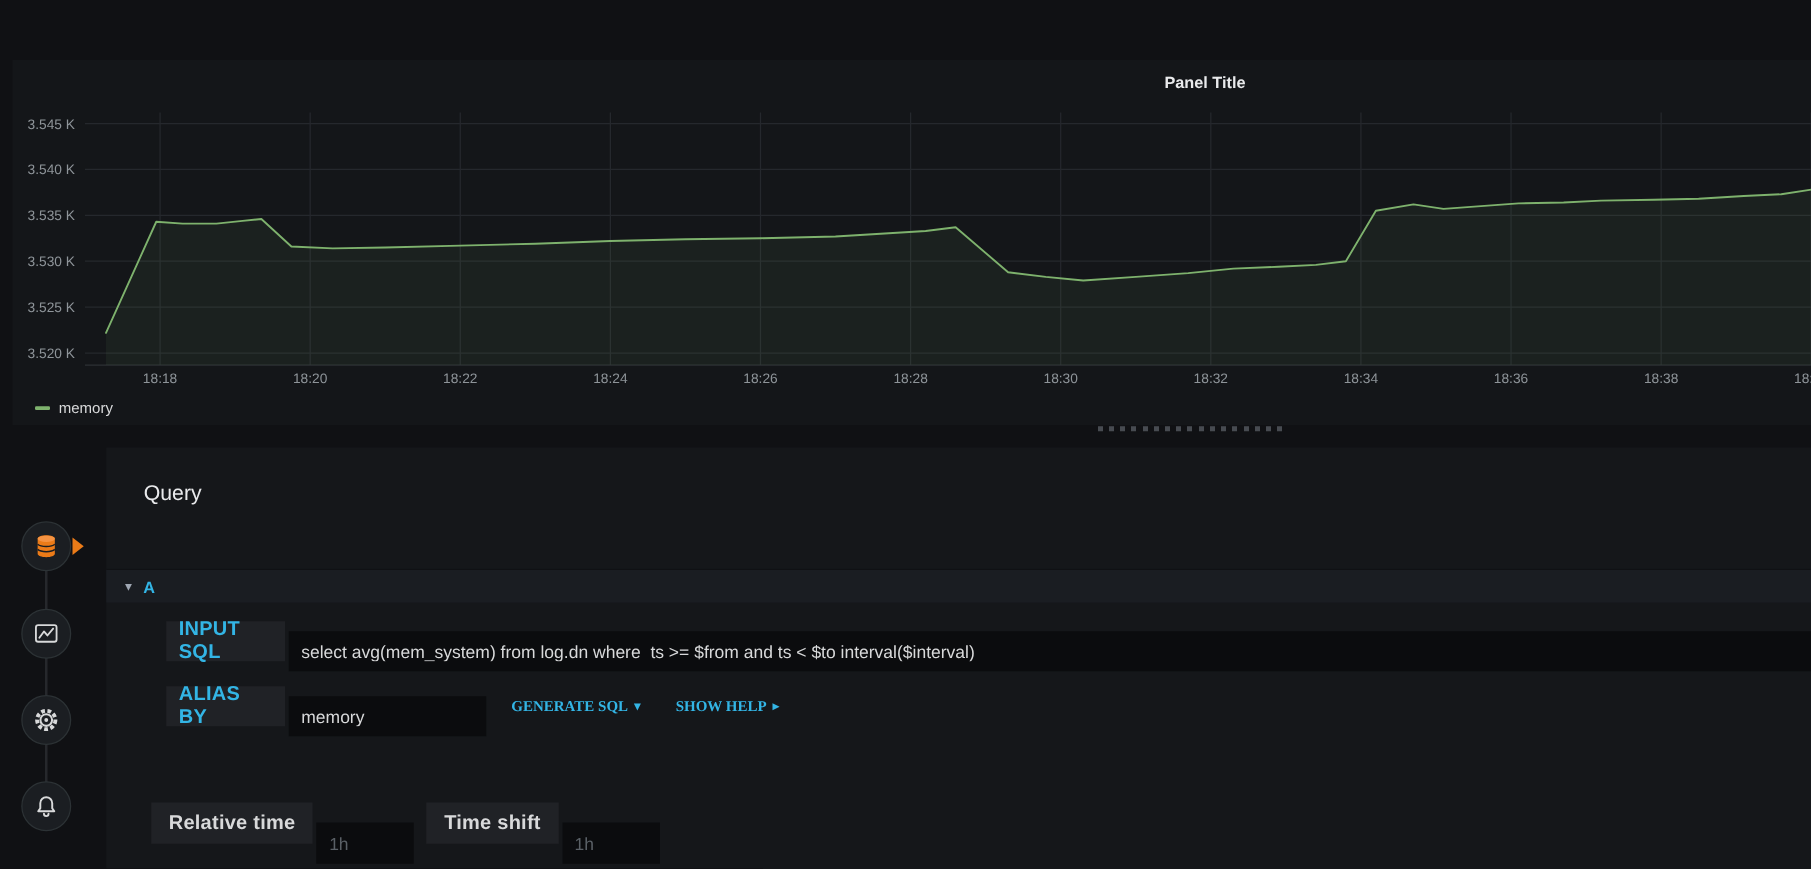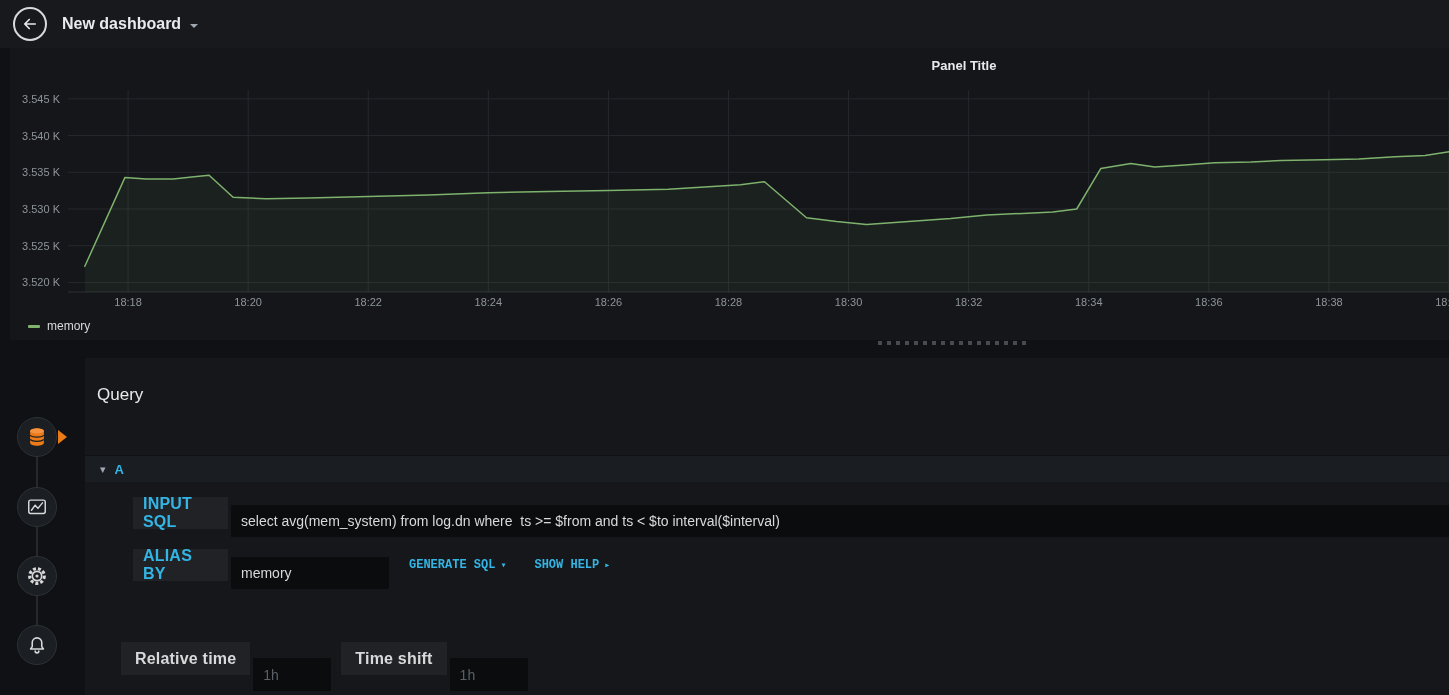--- a/index.html
+++ b/index.html
@@ -36,21 +36,21 @@
   .tab-rail { position:absolute; top:358px; left:0; width:85px; bottom:0; }
   .tab-connector { position:absolute; left:36px; top:79px; width:2px; height:208px; background:#26282c; }
   .tab-circle { position:absolute; left:17px; width:40px; height:40px; border-radius:50%;
                 background:#1b1e22; border:1px solid #2c3235; display:flex; align-items:center;
                 justify-content:center; cursor:pointer; }
   .tab-q { top:59px; } .tab-v { top:129px; } .tab-g { top:198px; } .tab-a { top:267px; }
   .active-arrow { position:absolute; left:58px; top:72px; width:0; height:0;
                   border-top:7px solid transparent; border-bottom:7px solid transparent;
                   border-left:9px solid #eb7b18; }
 
-  .query-header { position:absolute; top:20px; left:12px; height:33px; display:flex; align-items:center; }
+  .query-header { position:absolute; top:20px; left:30px; height:33px; display:flex; align-items:center; }
   .query-title { font-size:17px; font-weight:500; color:#e9eaec; }
   .ds-picker { margin-left:22px; width:200px; height:33px; background:#0b0c0e; border:1px solid #202226;
                border-radius:2px; display:flex; align-items:center; gap:9px; padding:0 11px; cursor:pointer; }
   .ds-name { font-size:14px; color:#d8d9da; }
   .ds-caret { margin-left:auto; width:0; height:0; border-left:5px solid transparent;
               border-right:5px solid transparent; border-top:5px solid #d8d9da; }
 
   .query-row-header { position:absolute; top:97px; left:0; right:0; height:27px; background:#1a1d22;
                       border-top:1px solid #101114; display:flex; align-items:center; gap:9px;
                       padding-left:15px; cursor:pointer; }
@@ -59,51 +59,40 @@
 
   .form-rows { position:absolute; top:131px; left:48px; right:0; }
   .form-row { display:flex; align-items:center; margin-bottom:4px; }
   .gf-label { background:#202226; color:#33b5e5; font-size:16px; font-weight:700; letter-spacing:.2px;
               height:32px; display:flex; align-items:center; padding:0 10px; flex:0 0 auto; }
   .gf-label.fixed95 { width:95px; }
   .gf-input { background:#0b0c0e; border:none; outline:none; color:#d8d9da; font-family:"Liberation Sans",sans-serif;
               font-size:14px; height:32px; padding:0 10px; margin-left:3px;margin-top:16px; }
   .sql-input { flex:1 1 auto; }
   .alias-input { width:158px; }
-  .blue-btn { background:transparent; border:none; color:#33b5e5; font-family:Liberation Mono, monospace;
+  .blue-btn { background:transparent; border:none; color:#33b5e5; font-family:Liberation Serif, serif;
               font-size:12px; font-weight:700; display:flex; align-items:center; gap:5px;
               padding:0 8px; margin-left:12px; height:32px; cursor:pointer; }
   .blue-btn .glyph { font-size:10px; }
   .generated-sql { margin-top:14px; font-family:"DejaVu Sans Mono", monospace; font-size:13px;
                    color:#d8d9da; white-space:pre; padding:4px 2px; }
 
   .time-options { position:absolute; top:284px; left:36px; display:flex; gap:10px; }
   .gf-form { display:flex; align-items:flex-start; }
   .gf-label.white { color:#d8d9da; font-weight:600; padding:0 14px; height:33px; }
   .time-input { width:78px; height:33px; }
   .gf-input::placeholder { color:#5a6066; }
 
   svg.icon { display:block; }
 </style>
 </head>
 <body>
 
 <div class="app">
 
-  <header class="topnav">
-    <button class="back-btn">
-      <svg class="icon" width="18" height="18" viewBox="0 0 24 24">
-        <path d="M19 12H5 M11 6l-6 6 6 6" fill="none" stroke="#e9eaec" stroke-width="2.2" stroke-linecap="round" stroke-linejoin="round"></path>
-      </svg>
-    </button>
-    <div class="dash-title-wrap">
-      <span class="dash-title">New dashboard</span>
-      <span class="caret-sm"></span>
-    </div>
-  </header>
 
   <section class="panel">
     <div class="panel-title">Panel Title</div>
     <svg id="chart-svg" class="chart-svg" viewBox="0 0 1439 226">
         <line x1="58" y1="196.45090909090845" x2="1439" y2="196.45090909090845" stroke="#25282d" stroke-width="1"></line>
         <text x="50" y="200.45090909090845" text-anchor="end">3.520 K</text>
         <line x1="58" y1="159.72363636363633" x2="1439" y2="159.72363636363633" stroke="#25282d" stroke-width="1"></line>
         <text x="50" y="163.72363636363633" text-anchor="end">3.525 K</text>
         <line x1="58" y1="122.9963636363642" x2="1439" y2="122.9963636363642" stroke="#25282d" stroke-width="1"></line>
         <text x="50" y="126.9963636363642" text-anchor="end">3.530 K</text>

